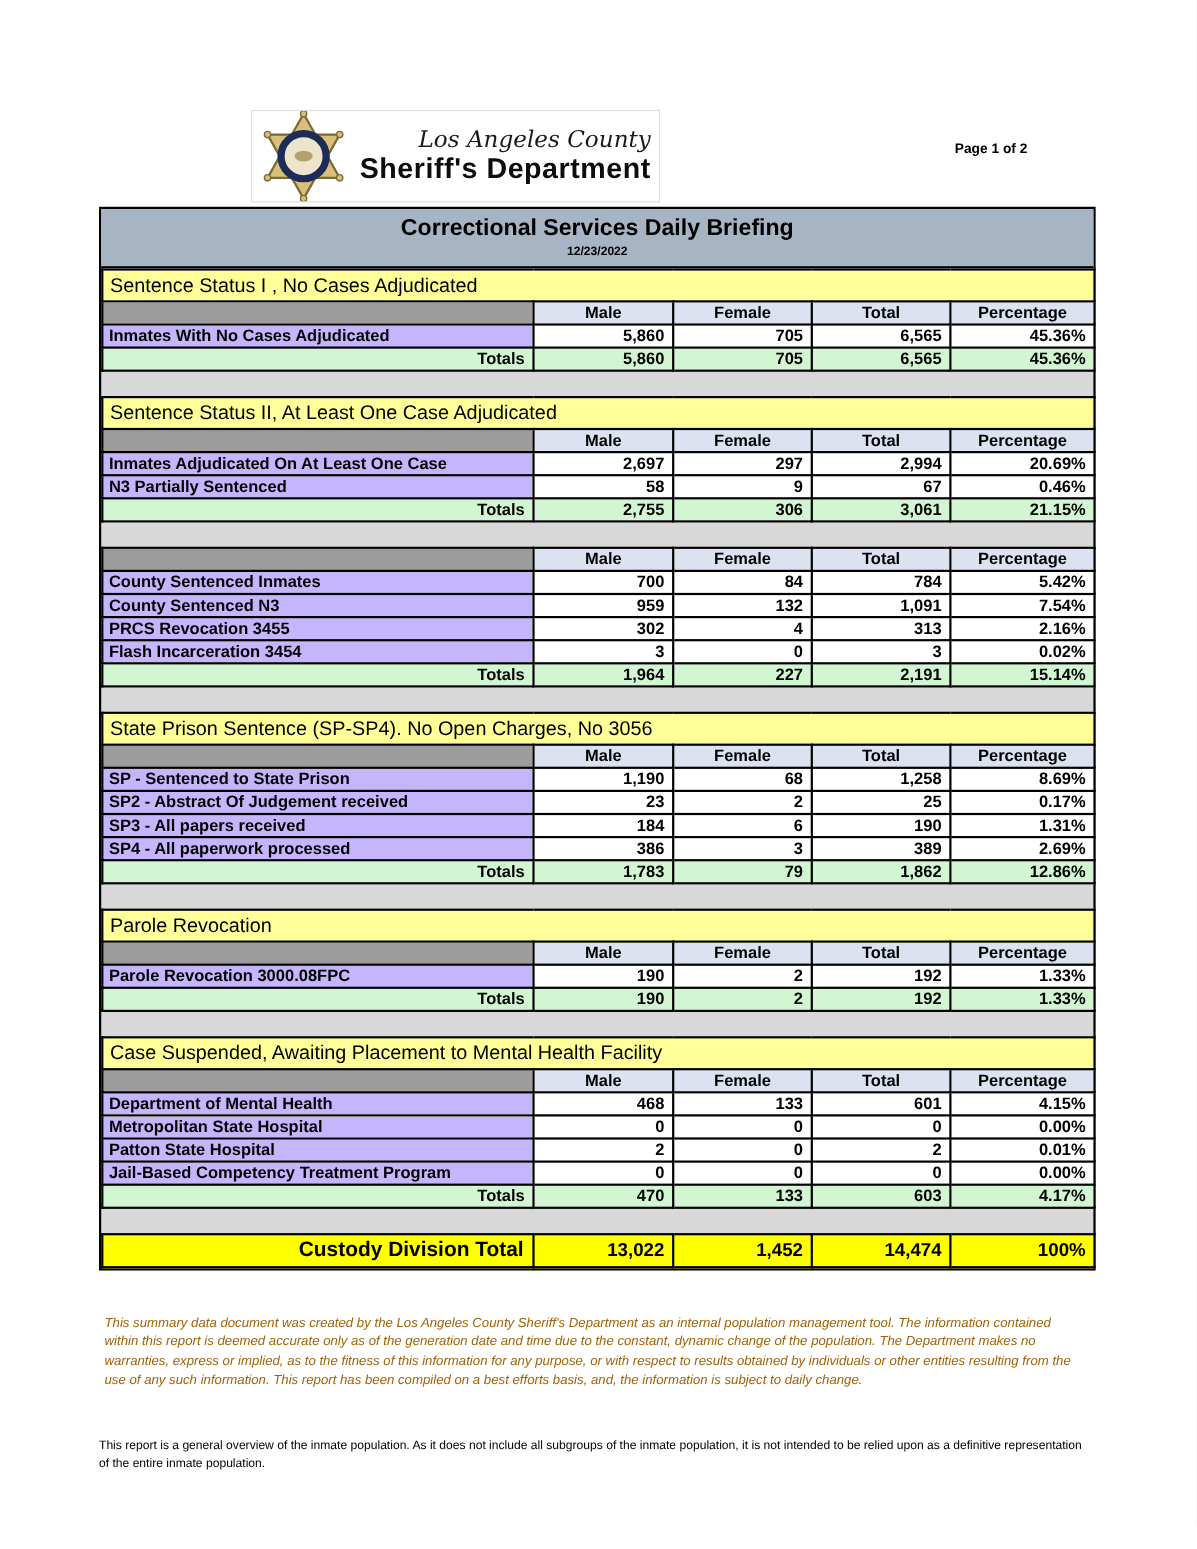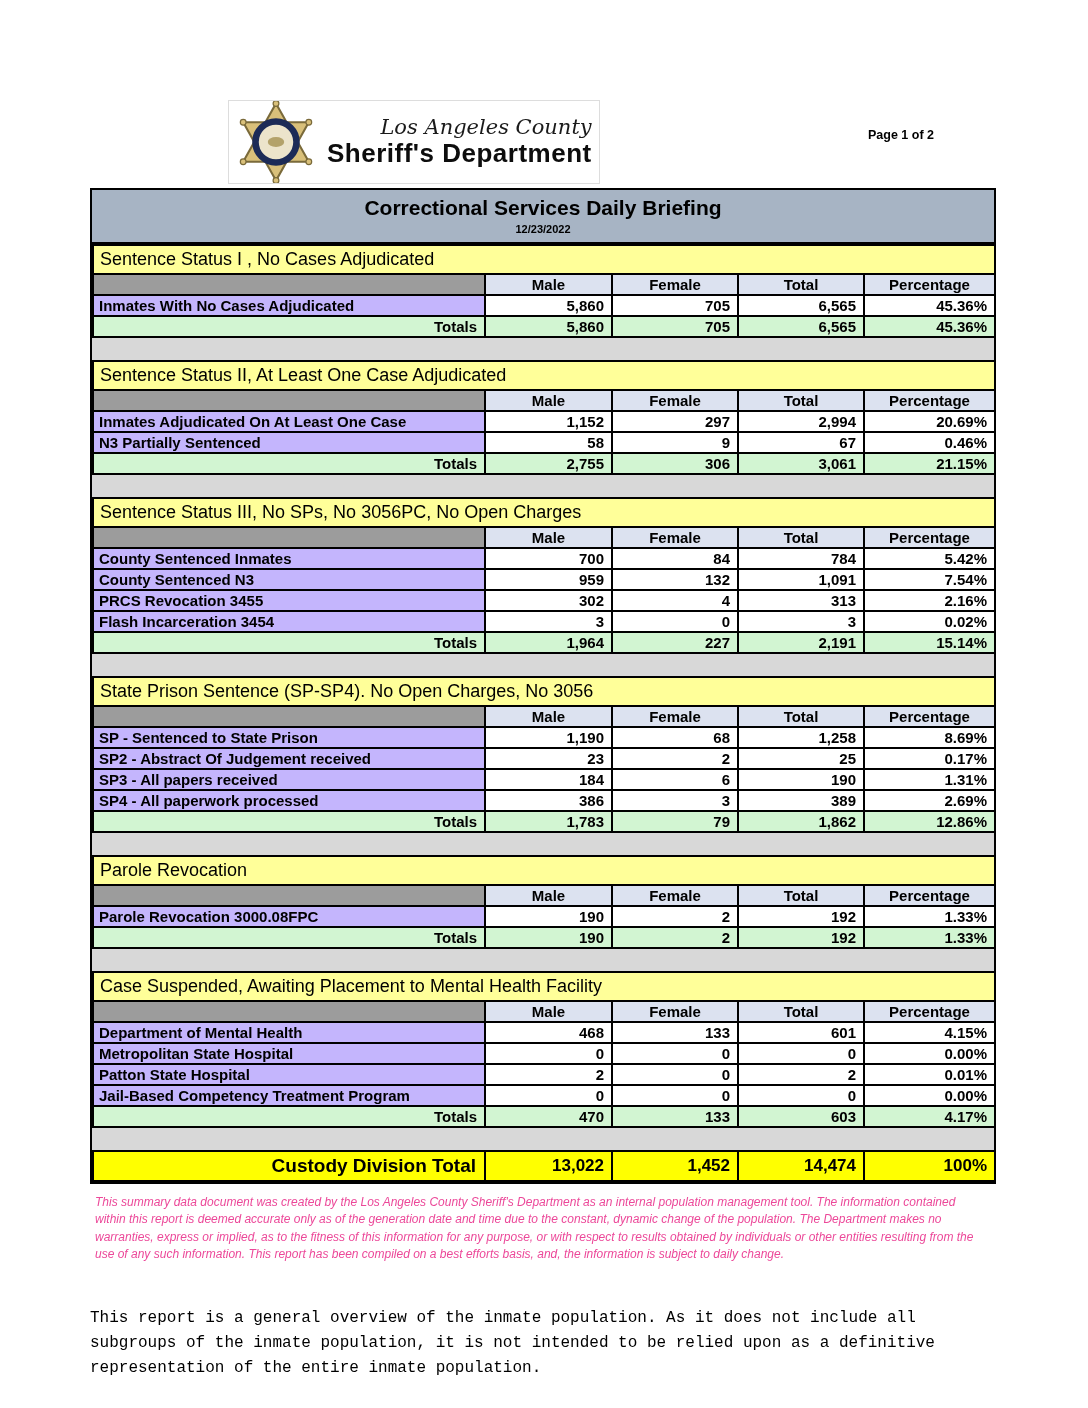--- a/index.html
+++ b/index.html
@@ -91,25 +91,25 @@
   }
   td.grand-num {
     background: #ffff00; text-align: right;
     font-size: 17px; font-weight: bold; padding: 3px 7px; height: 28px;
   }
 
   
   .disclaimer {
     position: absolute; left: 95px; top: 1194px; width: 890px;
     font-size: 12px; font-style: italic; line-height: 1.45;
-    color: #ec4899;
+    color: #a16207;
   }
   .footnote {
     position: absolute; left: 90px; top: 1306px; width: 900px;
-    font-size: 16px; line-height: 1.55; color: #000; font-family: Liberation Mono, monospace;
+    font-size: 11px; line-height: 1.55; color: #000;
   }
 
   
   .star-wrap { width: 82px; height: 82px; flex: 0 0 auto; }
 </style>
 </head>
 <body>
 
 <div class="logo-box">
   <div class="star-wrap">
@@ -190,21 +190,21 @@
           </tr>
           <tr>
             <td class="hdr-label"></td>
             <td class="hdr">Male</td>
             <td class="hdr">Female</td>
             <td class="hdr">Total</td>
             <td class="hdr">Percentage</td>
           </tr>
           <tr>
             <td class="lbl">Inmates Adjudicated On At Least One Case</td>
-            <td class="num">1,152</td>
+            <td class="num">2,697</td>
             <td class="num">297</td>
             <td class="num">2,994</td>
             <td class="num">20.69%</td>
           </tr>
           <tr>
             <td class="lbl">N3 Partially Sentenced</td>
             <td class="num">58</td>
             <td class="num">9</td>
             <td class="num">67</td>
             <td class="num">0.46%</td>
@@ -220,23 +220,20 @@
       </table>
       <table class="section">
         <colgroup>
           <col style="width:392px">
           <col style="width:127px">
           <col style="width:126px">
           <col style="width:126px">
           <col style="width:131px">
         </colgroup>
         <tbody>
-          <tr>
-            <td class="sec-title" colspan="5">Sentence Status III, No SPs, No 3056PC, No Open Charges</td>
-          </tr>
           <tr>
             <td class="hdr-label"></td>
             <td class="hdr">Male</td>
             <td class="hdr">Female</td>
             <td class="hdr">Total</td>
             <td class="hdr">Percentage</td>
           </tr>
           <tr>
             <td class="lbl">County Sentenced Inmates</td>
             <td class="num">700</td>

